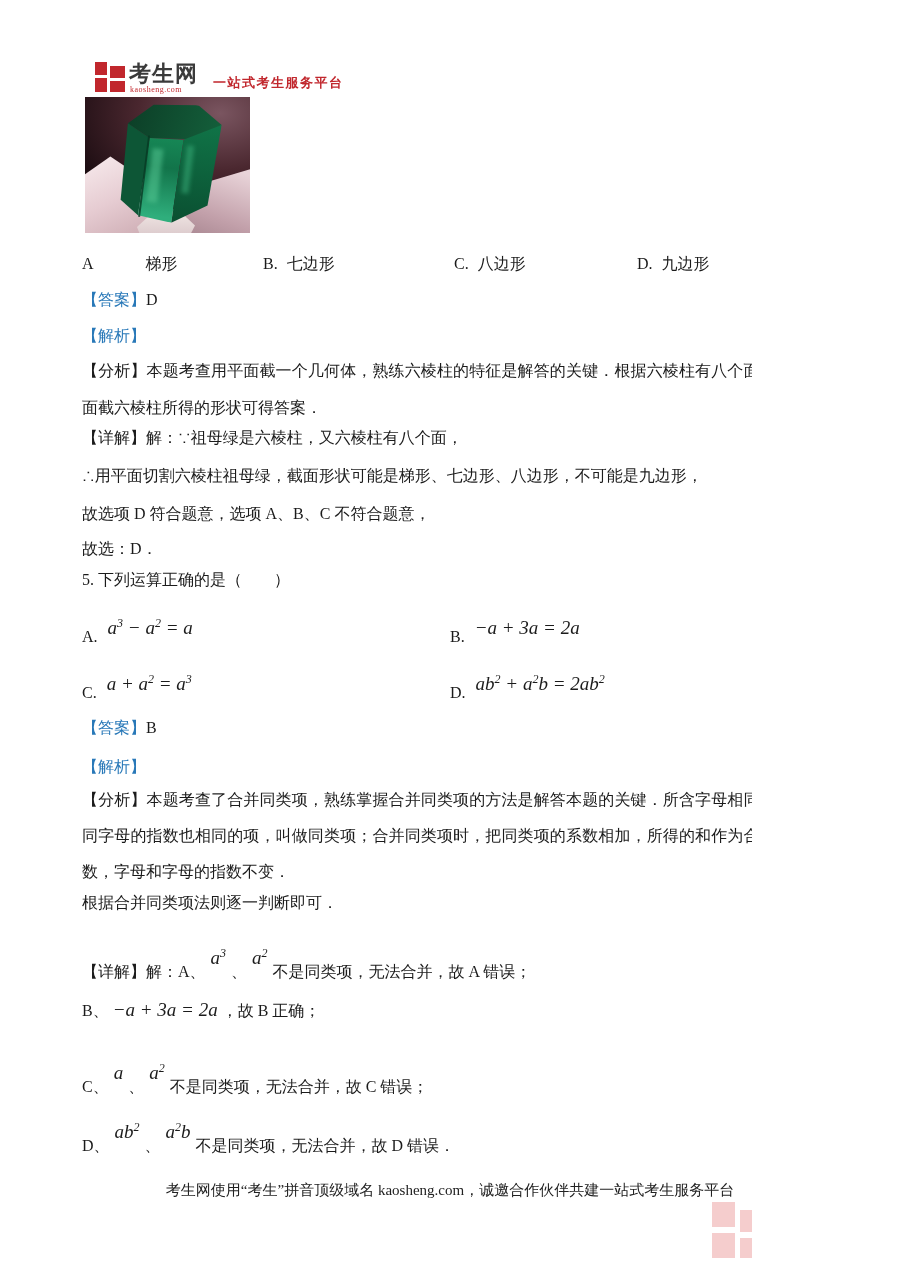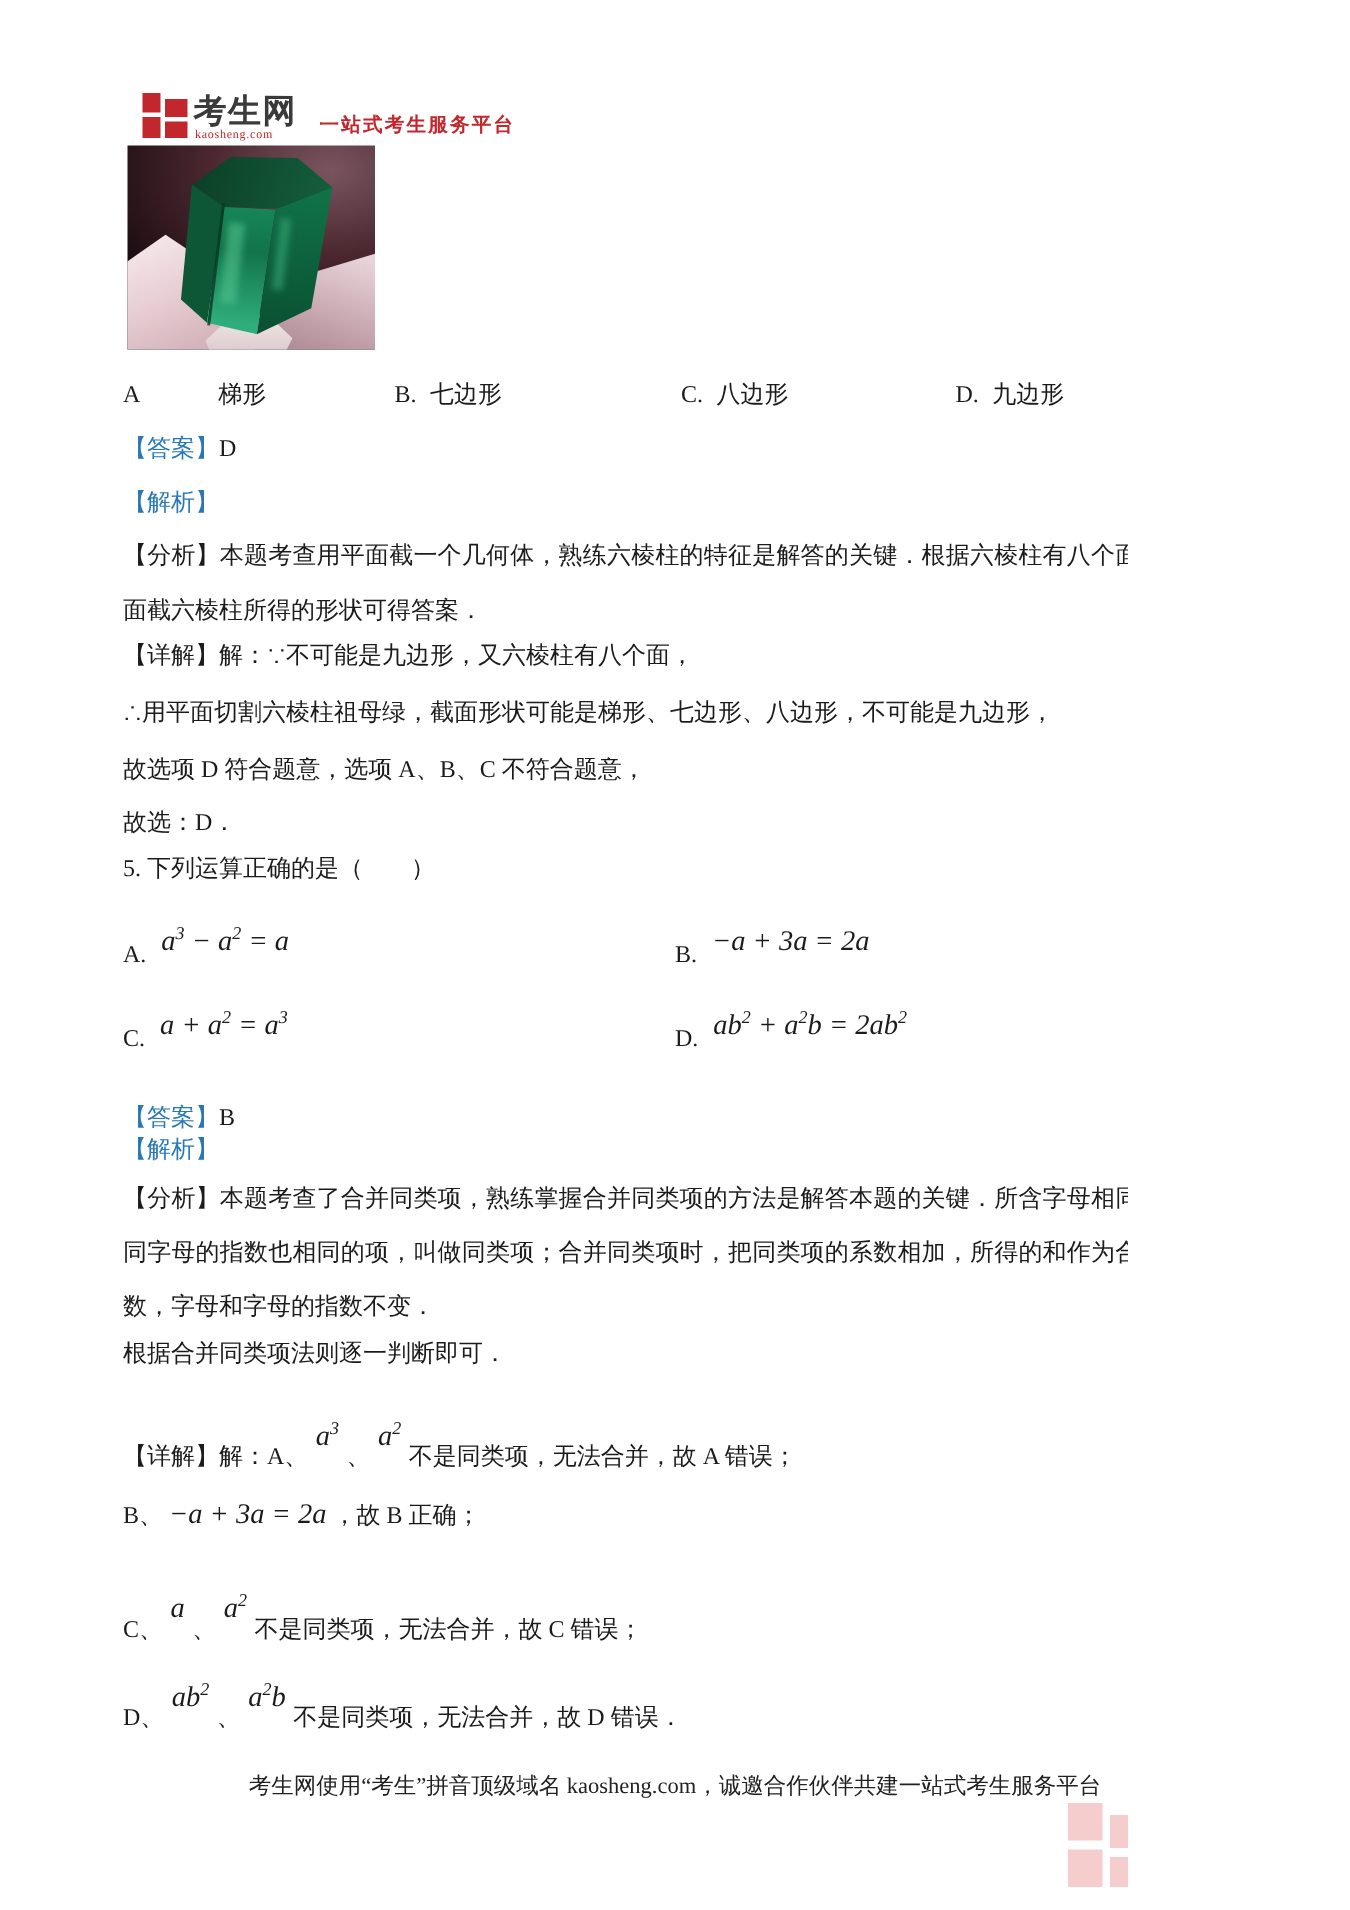--- a/index.html
+++ b/index.html
@@ -103,41 +103,41 @@
     <span class="abs" style="left:555px;top:0;"><span>D.</span><span style="margin-left:9px;">九边形</span></span>
   </div>
 
   <div class="abs body-text" style="left:82px;top:290px;">
     <span class="blue">【答案】</span><span>D</span>
   </div>
   <div class="abs body-text blue" style="left:82px;top:326px;">【解析】</div>
 
   <div class="abs para" style="left:82px;top:352px;width:742px;">【分析】本题考查用平面截一个几何体，熟练六棱柱的特征是解答的关键．根据六棱柱有八个面，结合平面截六棱柱所得的形状可得答案．</div>
 
-  <div class="abs body-text" style="left:82px;top:428px;">【详解】解：∵不可能是九边形，又六棱柱有八个面，</div>
+  <div class="abs body-text" style="left:82px;top:428px;">【详解】解：∵祖母绿是六棱柱，又六棱柱有八个面，</div>
   <div class="abs body-text" style="left:82px;top:504px;">故选项 D 符合题意，选项 A、B、C 不符合题意，</div>
   <div class="abs body-text" style="left:82px;top:466px;">∴用平面切割六棱柱祖母绿，截面形状可能是梯形、七边形、八边形，不可能是九边形，</div>
   <div class="abs body-text" style="left:82px;top:539px;">故选：D．</div>
 
   <div class="abs body-text" style="left:82px;top:570px;">5. 下列运算正确的是（　　）</div>
 
   <div class="abs body-text" style="left:82px;top:618px;">
     <span>A.</span><span class="math opt-math">a<sup>3</sup> − a<sup>2</sup> = a</span>
   </div>
   <div class="abs body-text" style="left:450px;top:618px;">
     <span>B.</span><span class="math opt-math">−a + 3a = 2a</span>
   </div>
   <div class="abs body-text" style="left:82px;top:674px;">
     <span>C.</span><span class="math opt-math">a + a<sup>2</sup> = a<sup>3</sup></span>
   </div>
   <div class="abs body-text" style="left:450px;top:674px;">
     <span>D.</span><span class="math opt-math">ab<sup>2</sup> + a<sup>2</sup>b = 2ab<sup>2</sup></span>
   </div>
 
-  <div class="abs body-text" style="left:82px;top:718px;margin-top:18px;">
+  <div class="abs body-text" style="left:82px;top:718px;">
     <span class="blue">【答案】</span><span>B</span>
   </div>
   <div class="abs body-text blue" style="left:82px;top:757px;">【解析】</div>
 
   <div class="abs para" style="left:82px;top:782px;width:742px;line-height:36px;">【分析】本题考查了合并同类项，熟练掌握合并同类项的方法是解答本题的关键．所含字母相同，并且相同字母的指数也相同的项，叫做同类项；合并同类项时，把同类项的系数相加，所得的和作为合并后的系数，字母和字母的指数不变．</div>
   <div class="abs body-text" style="left:82px;top:893px;">根据合并同类项法则逐一判断即可．</div>
 
   <div class="abs body-text" style="left:82px;top:948px;">
     <span>【详解】解：A、</span><span class="math m-up">a<sup>3</sup></span><span>、</span><span class="math m-up">a<sup>2</sup></span><span>不是同类项，无法合并，故 A 错误；</span>
   </div>

